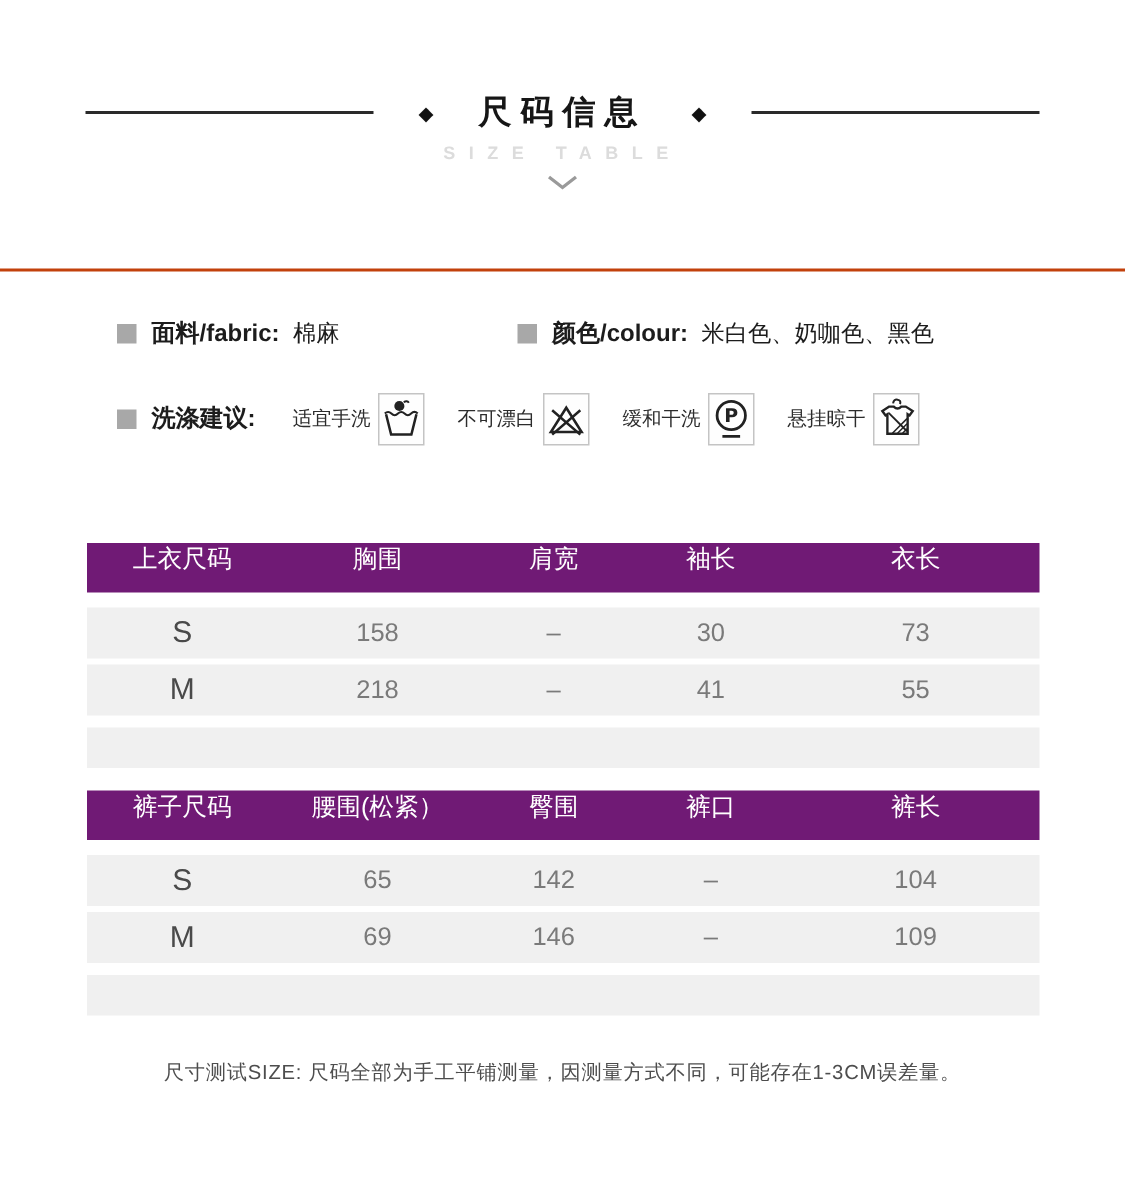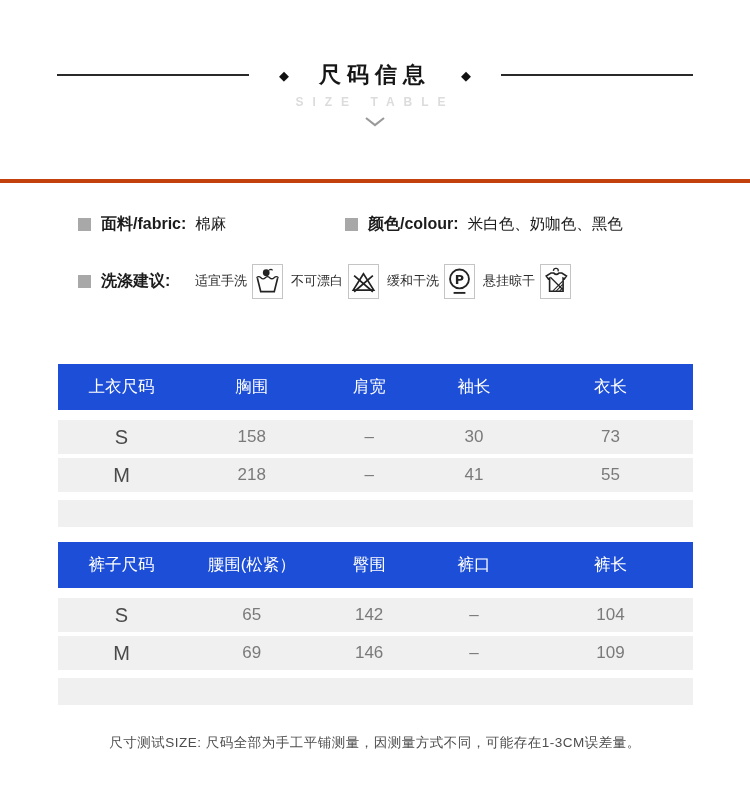--- a/index.html
+++ b/index.html
@@ -20,44 +20,44 @@
     font-size:22px; font-weight:700; letter-spacing:6px; color:#161616;
     line-height:1; white-space:nowrap;
   }
   .subtitle {
     text-align:center; margin-top:7px;
     font-size:12px; font-weight:700; letter-spacing:9px; color:#dcdcdc;
   }
   .chevron-wrap { text-align:center; margin-top:7px; line-height:0; }
 
   
-  .info { margin-top:52px; border-top:4px solid #c2410c; padding-top:28px; }
+  .info { margin-top:52px; border-top:2px solid #c2410c; padding-top:28px; }
   .info-row { display:flex; align-items:center; padding-left:78px; height:26px; }
   .info-row.wash { margin-top:24px; height:40px; }
   .info-group { display:flex; align-items:center; }
   .info-group.fabric { width:267px; }
   .info-group.washlbl { width:117px; }
   .bullet { width:13px; height:13px; background:#a8a8a8; display:inline-block; flex:0 0 13px; }
   .info-label { font-size:16px; font-weight:700; color:#1c1c1c; margin-left:10px; white-space:nowrap; }
   .info-value { font-size:15.5px; color:#1c1c1c; margin-left:9px; white-space:nowrap; }
 
-  .wash-item { display:flex; align-items:center; margin-right:8px; }
+  .wash-item { display:flex; align-items:center; margin-right:22px; }
   .wash-label { font-size:13px; color:#2c2c2c; margin-right:5px; white-space:nowrap; }
   .wash-box {
     width:31px; height:35px; border:1px solid #c4c4c4; background:#fefefe;
     display:flex; align-items:center; justify-content:center; flex:0 0 31px;
   }
   .wash-box svg { display:block; }
 
   
   .size-table { margin:0 57px 0 58px; }
   .size-table.first { margin-top:63px; }
   .size-table.second { margin-top:15px; }
   .trow, .thead { display:flex; width:100%; }
-  .thead { background:#1d4ed8; height:46px; align-items:center; }
+  .thead { background:#701a75; height:33px; align-items:flex-start; }
   .thead .cell { color:#ffffff; font-size:16.5px; }
   .trow { background:#f0f0f0; height:34px; align-items:center; margin-top:4px; }
   .trow.gap-top { margin-top:10px; }
   .trow.empty { height:27px; margin-top:8px; }
   .cell { text-align:center; white-space:nowrap; }
   .c0 { width:20%; } .c1 { width:21%; } .c2 { width:16%; } .c3 { width:17%; } .c4 { width:26%; }
   .trow .c0 { font-size:20px; color:#4a4a4a; }
   .trow .cell { font-size:17px; color:#7a7a7a; }
   .trow .c0.cell { font-size:20px; color:#4a4a4a; }
 

